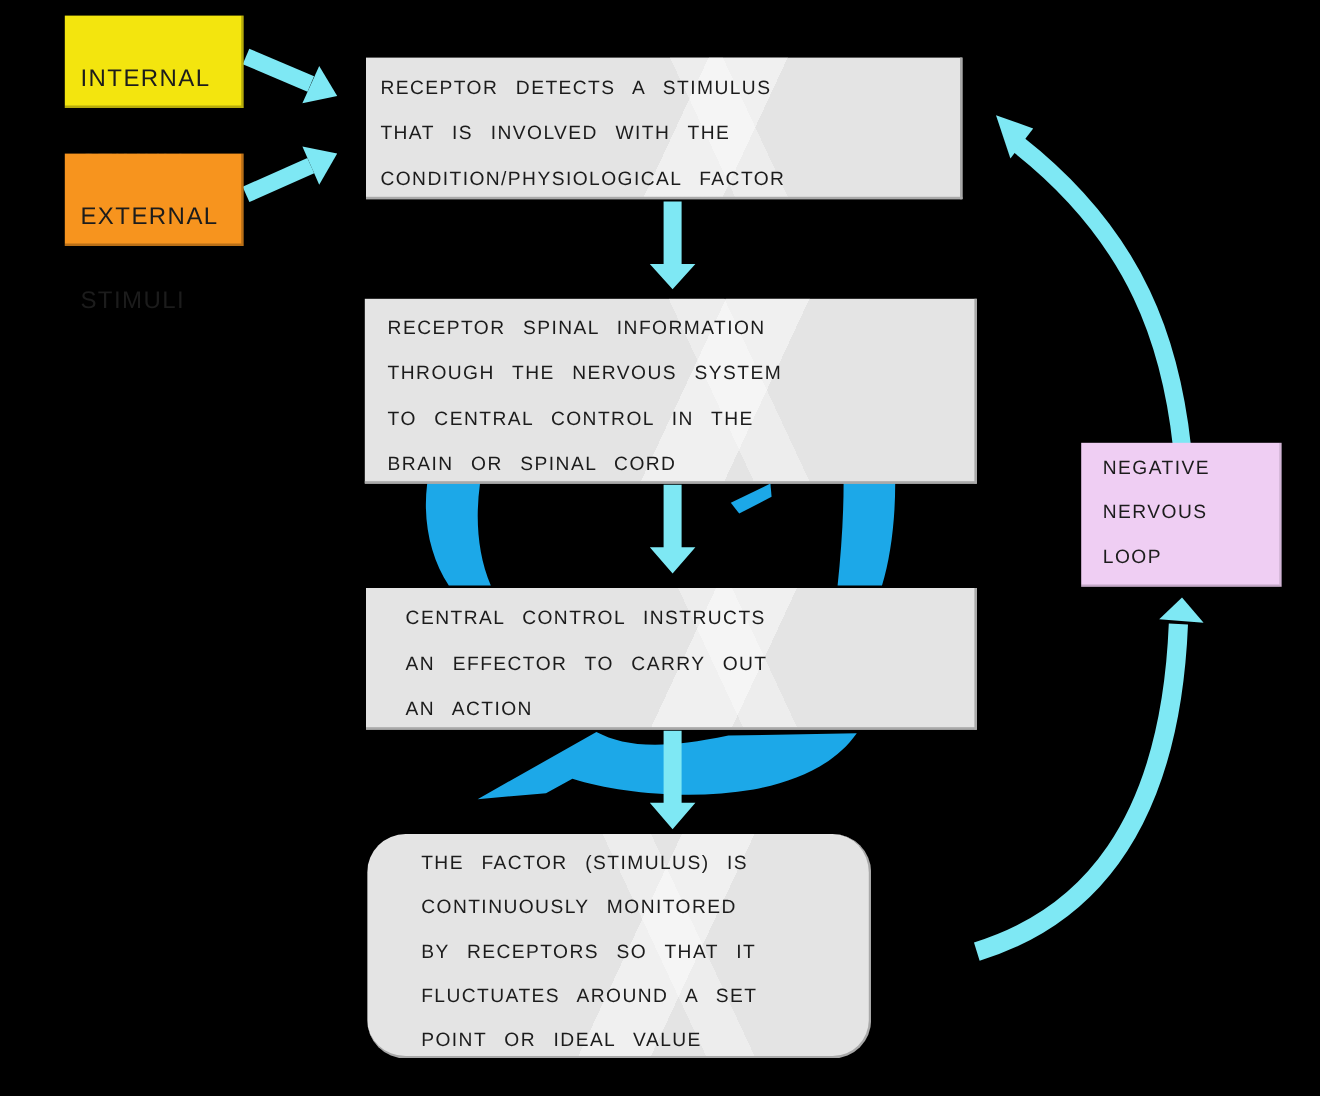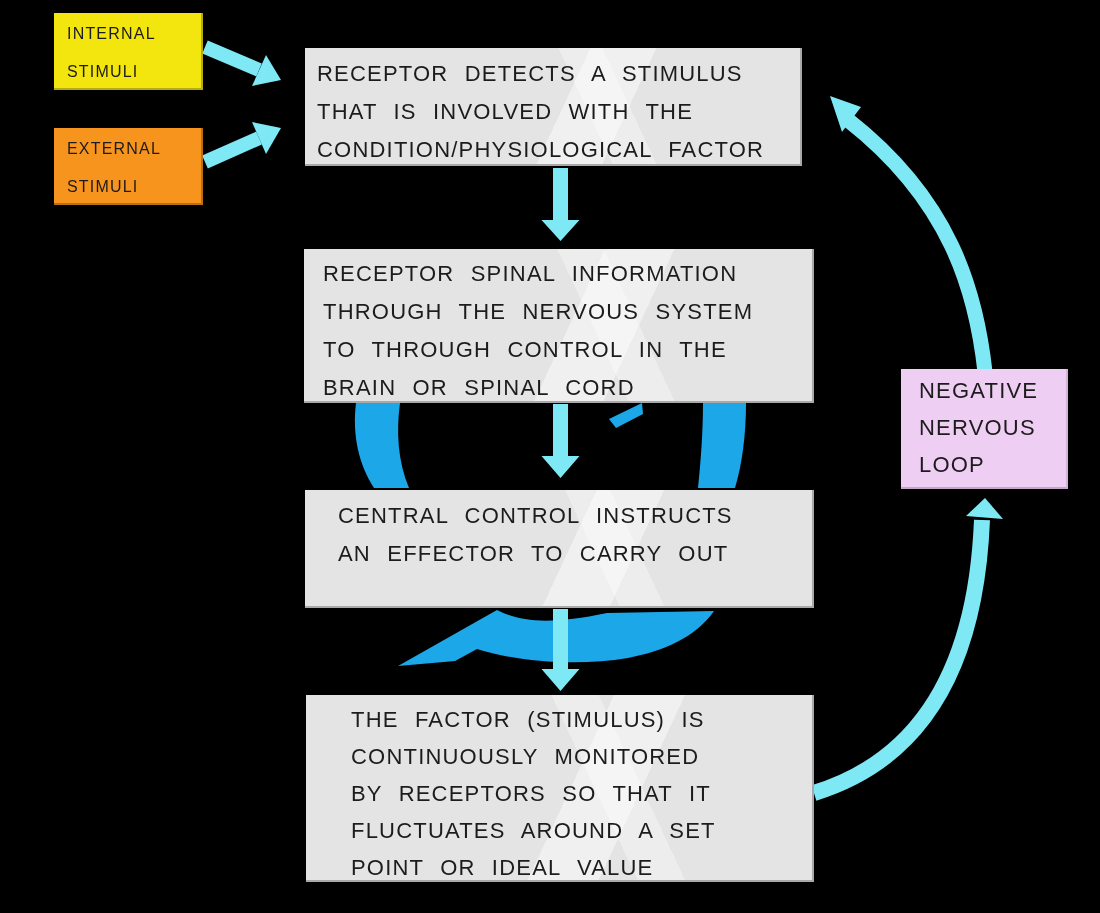--- a/index.html
+++ b/index.html
@@ -11,29 +11,29 @@
   .box{
     position:absolute;box-sizing:border-box;color:#1c1c1c;
   }
   .gray{
     background-color:#E4E4E4;
     background-image:
       linear-gradient(295deg, rgba(255,255,255,0) 36%, rgba(255,255,255,0.45) 36%, rgba(255,255,255,0.45) 48%, rgba(255,255,255,0) 48%),
       linear-gradient(65deg, rgba(255,255,255,0) 56%, rgba(255,255,255,0.35) 56%, rgba(255,255,255,0.35) 64%, rgba(255,255,255,0) 64%);
     border-right:2px solid #a9a9a9;border-bottom:2px solid #a9a9a9;
   }
-  .ln{font-size:22px;line-height:38px;letter-spacing:1.2px;word-spacing:9px;white-space:nowrap;}
+  .ln{font-size:16px;line-height:38px;letter-spacing:1.2px;word-spacing:9px;white-space:nowrap;}
   .b1{left:305px;top:48px;width:497px;height:118px;padding:7px 4px 0 12px;}
   .b2{left:304px;top:249px;width:510px;height:154px;padding:6px 4px 0 19px;}
   .b3{left:305px;top:490px;width:509px;height:118px;padding:7px 4px 12px 33px;}
-  .b4{left:306px;top:695px;width:508px;height:187px;padding:6px 4px 0 45px;}
+  .b4{left:306px;top:695px;width:420px;height:187px;padding:6px 4px 0 45px;border-radius:32px;}
   .b4 .ln{line-height:37px;}
   .stim{left:54px;width:149px;height:77px;padding:2px 0 0 13px;
         border-right:2px solid rgba(0,0,0,0.25);border-bottom:2px solid rgba(0,0,0,0.25);}
-  .stim .ln{font-size:16px;line-height:38px;letter-spacing:1.2px;word-spacing:8px;}
+  .stim .ln{font-size:20px;line-height:38px;letter-spacing:1.2px;word-spacing:8px;margin-top:32px;}
   .yellow{top:13px;background:#F3E50E;}
   .orange{top:128px;background:#F7941E;}
   .pink{left:901px;top:369px;width:167px;height:120px;background:#EFCEF3;padding:3px 12px 0 18px;
         border-right:2px solid rgba(0,0,0,0.12);border-bottom:2px solid rgba(0,0,0,0.18);}
   .pink .ln{line-height:37px;}
 </style>
 </head>
 <body>
 
 <div class="stage">
@@ -89,27 +89,28 @@
 
   <div class="box gray b1">
     <div class="ln">RECEPTOR DETECTS A STIMULUS</div>
     <div class="ln">THAT IS INVOLVED WITH THE</div>
     <div class="ln">CONDITION/PHYSIOLOGICAL FACTOR</div>
   </div>
 
   <div class="box gray b2">
     <div class="ln">RECEPTOR SPINAL INFORMATION</div>
     <div class="ln">THROUGH THE NERVOUS SYSTEM</div>
-    <div class="ln">TO THROUGH CONTROL IN THE</div>
+    <div class="ln">TO CENTRAL CONTROL IN THE</div>
     <div class="ln">BRAIN OR SPINAL CORD</div>
   </div>
 
   <div class="box gray b3">
     <div class="ln">CENTRAL CONTROL INSTRUCTS</div>
     <div class="ln">AN EFFECTOR TO CARRY OUT</div>
+    <div class="ln">AN ACTION</div>
   </div>
 
   <div class="box gray b4">
     <div class="ln">THE FACTOR (STIMULUS) IS</div>
     <div class="ln">CONTINUOUSLY MONITORED</div>
     <div class="ln">BY RECEPTORS SO THAT IT</div>
     <div class="ln">FLUCTUATES AROUND A SET</div>
     <div class="ln">POINT OR IDEAL VALUE</div>
   </div>
 

